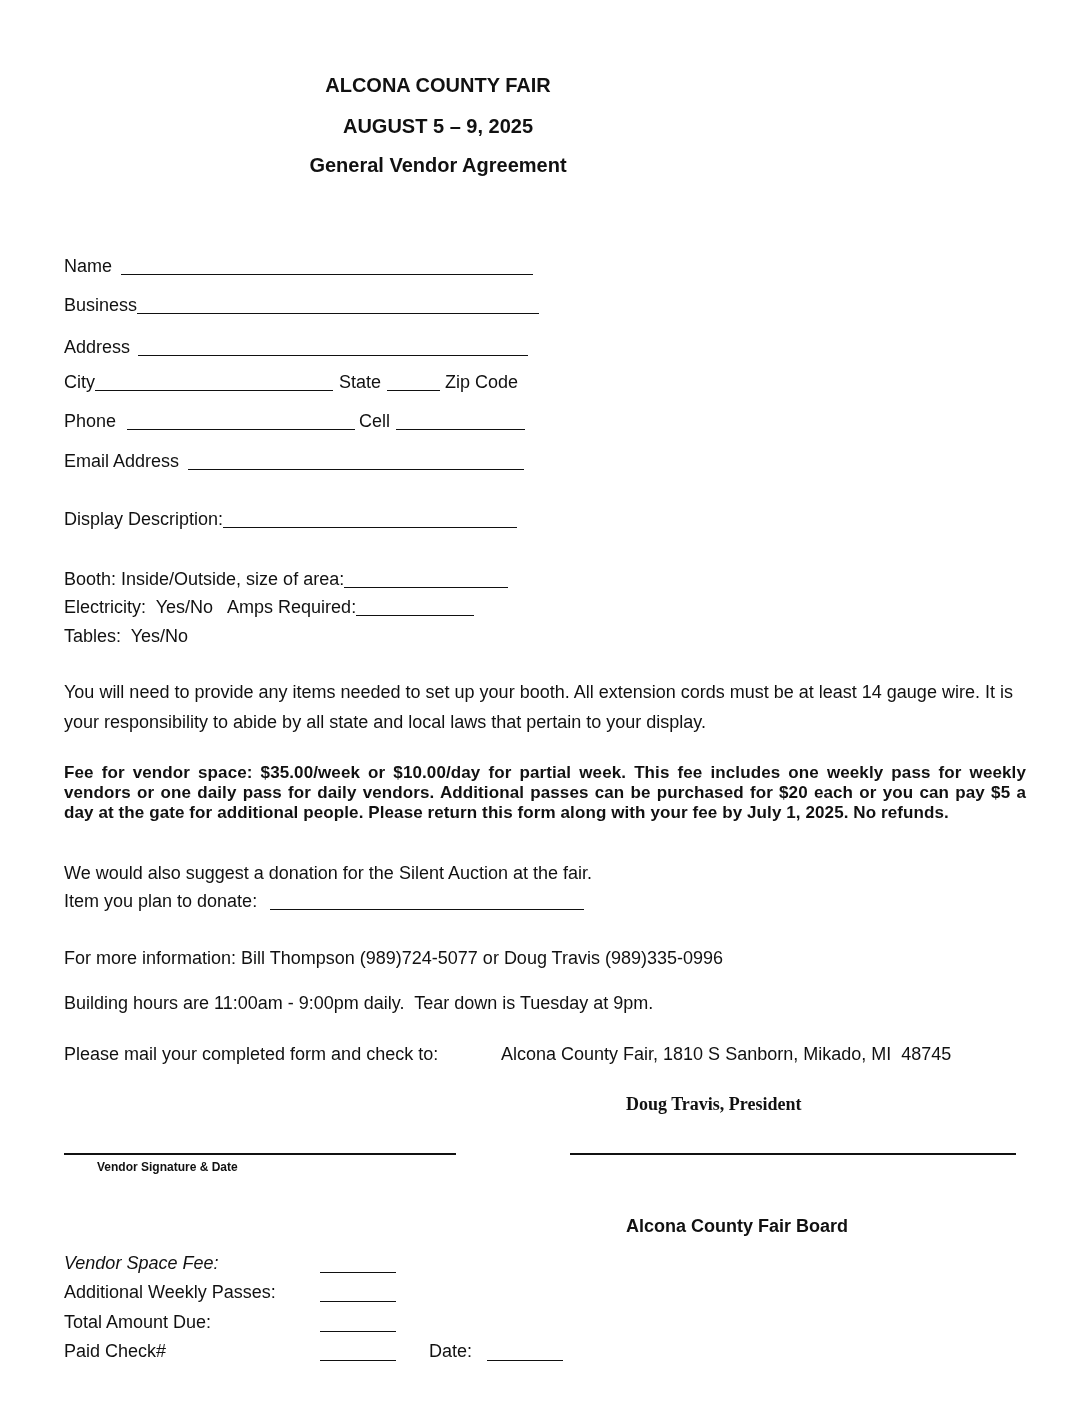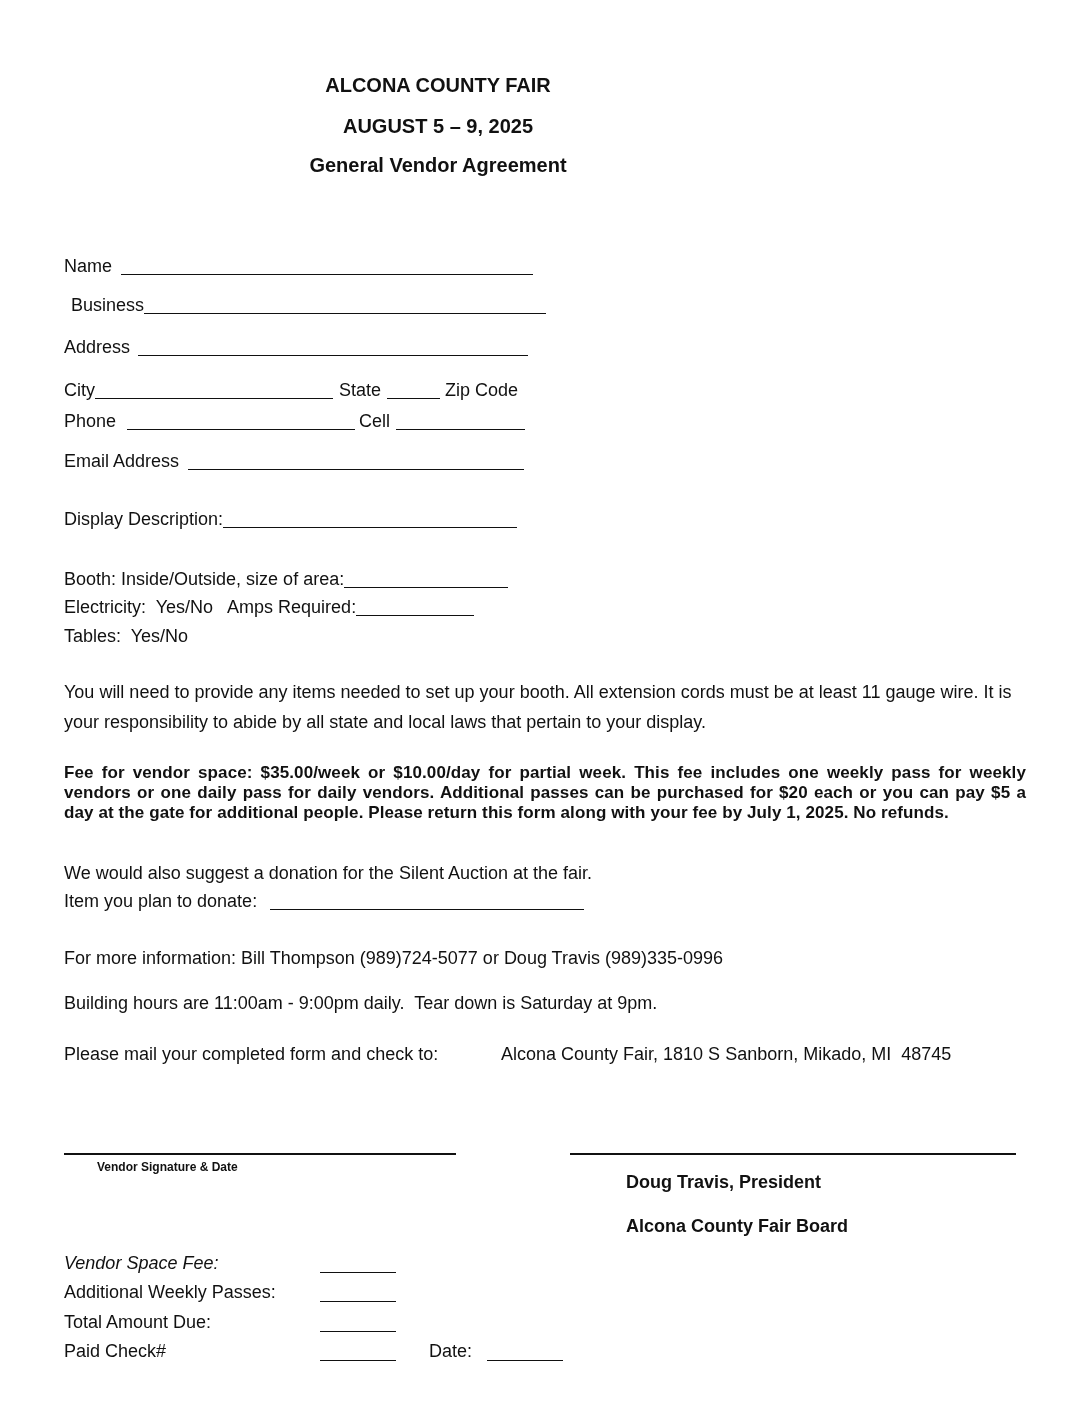--- a/index.html
+++ b/index.html
@@ -21,28 +21,28 @@
 <body>
 
 <div class="abs title" style="top:74px;">ALCONA COUNTY FAIR</div>
 <div class="abs title" style="top:115px;">AUGUST 5 – 9, 2025</div>
 <div class="abs title" style="top:154px;">General Vendor Agreement</div>
 
 <div class="abs lbl" style="left:64px; top:255px;">
   <span>Name</span>
   <span class="blank" style="width:412px; margin-left:4px;"></span>
 </div>
-<div class="abs lbl" style="left:64px; top:294px;margin-left:7px;">
+<div class="abs lbl" style="left:64px; top:294px;">
   <span>Business</span><span class="blank" style="width:402px;"></span>
 </div>
 <div class="abs lbl" style="left:64px; top:336px;">
   <span>Address</span>
   <span class="blank" style="width:390px; margin-left:3px;"></span>
 </div>
-<div class="abs lbl" style="left:64px; top:371px;margin-top:8px;">
+<div class="abs lbl" style="left:64px; top:371px;">
   <span>City</span><span class="blank" style="width:238px;"></span>
   <span style="margin-left:1px;">State</span>
   <span class="blank" style="width:53px; margin-left:1px;"></span>
   <span>Zip Code</span>
 </div>
 <div class="abs lbl" style="left:64px; top:410px;">
   <span>Phone</span>
   <span class="blank" style="width:228px; margin-left:6px;"></span><span style="margin-left:4px;">Cell</span>
   <span class="blank" style="width:129px; margin-left:1px;"></span>
 </div>
@@ -54,38 +54,38 @@
   <span>Display Description:</span><span class="blank" style="width:294px;"></span>
 </div>
 <div class="abs lbl" style="left:64px; top:568px;">
   <span>Booth: Inside/Outside, size of area:</span><span class="blank" style="width:164px;"></span>
 </div>
 <div class="abs lbl" style="left:64px; top:596px;">
   <span style="white-space:pre;">Electricity:  Yes/No   Amps Required:</span><span class="blank" style="width:118px;"></span>
 </div>
 <div class="abs lbl" style="left:64px; top:625px; white-space:pre;">Tables:  Yes/No</div>
 
-<div class="abs para" style="left:64px; top:677px;">You will need to provide any items needed to set up your booth. All extension cords must be at least 11 gauge wire.  It is your responsibility to abide by all state and local laws that pertain to your display.</div>
+<div class="abs para" style="left:64px; top:677px;">You will need to provide any items needed to set up your booth. All extension cords must be at least 14 gauge wire.  It is your responsibility to abide by all state and local laws that pertain to your display.</div>
 <div class="abs bold-para" style="left:64px; top:763px;">Fee for vendor space: $35.00/week or $10.00/day for partial week.  This fee includes one weekly pass for weekly vendors or one daily pass for daily vendors.  Additional passes can be purchased for $20 each or you can pay $5 a day at the gate for additional people.  Please return this form along with your fee by July 1, 2025.  No refunds.</div>
 
 <div class="abs lbl" style="left:64px; top:862px;">We would also suggest a donation for the Silent Auction at the fair.</div>
 <div class="abs lbl" style="left:64px; top:890px;">
   <span>Item you plan to donate:</span>
   <span class="blank" style="width:314px; margin-left:8px;"></span>
 </div>
 
 <div class="abs lbl" style="left:64px; top:947px;">For more information: Bill Thompson (989)724-5077 or Doug Travis (989)335-0996</div>
-<div class="abs lbl" style="left:64px; top:992px; white-space:pre;">Building hours are 11:00am - 9:00pm daily.  Tear down is Saturday at 9pm.</div>
+<div class="abs lbl" style="left:64px; top:992px; white-space:pre;">Building hours are 11:00am - 9:00pm daily.  Tear down is Tuesday at 9pm.</div>
 <div class="abs lbl" style="left:64px; top:1043px;">Please mail your completed form and check to:</div>
 <div class="abs lbl" style="left:492px; top:1043px; white-space:pre;margin-left:9px;">Alcona County Fair, 1810 S Sanborn, Mikado, MI  48745</div>
 
 <div class="abs sigline" style="left:64px; top:1153px; width:392px;"></div>
 <div class="abs sig-lbl" style="left:97px; top:1160px;">Vendor Signature &amp; Date</div>
 <div class="abs sigline" style="left:570px; top:1153px; width:446px;"></div>
-<div class="abs sig-name" style="left:626px; top:1172px;">Doug Travis, President</div>
+<div class="abs sig-name" style="left:626px; top:1094px;font-family:Liberation Serif, serif;">Doug Travis, President</div>
 <div class="abs sig-name" style="left:626px; top:1192px;margin-top:24px;">Alcona County Fair Board</div>
 
 <div class="abs lbl" style="left:64px; top:1252px;font-style:italic;">Vendor Space Fee:</div>
 <span class="abs blank" style="left:320px; top:1255px; width:76px;"></span>
 <div class="abs lbl" style="left:64px; top:1281px;">Additional Weekly Passes:</div>
 <span class="abs blank" style="left:320px; top:1284px; width:76px;"></span>
 <div class="abs lbl" style="left:64px; top:1311px;">Total Amount Due:</div>
 <span class="abs blank" style="left:320px; top:1314px; width:76px;"></span>
 <div class="abs lbl" style="left:64px; top:1340px;">Paid Check#</div>
 <span class="abs blank" style="left:320px; top:1343px; width:76px;"></span>

